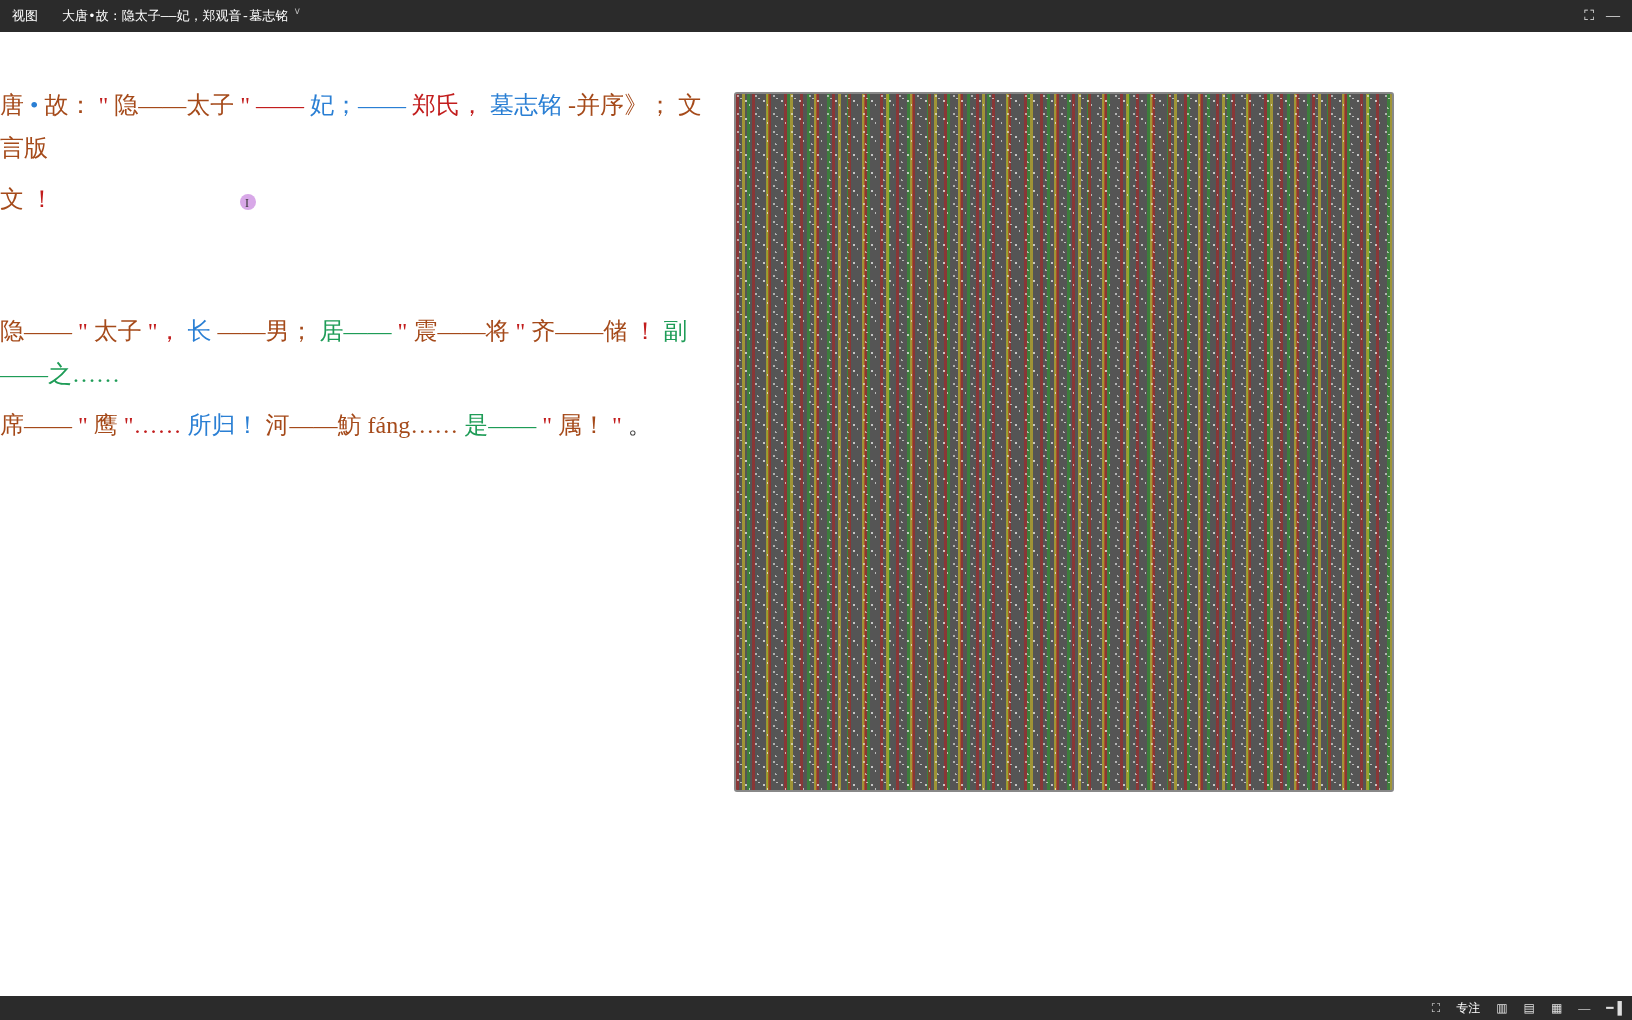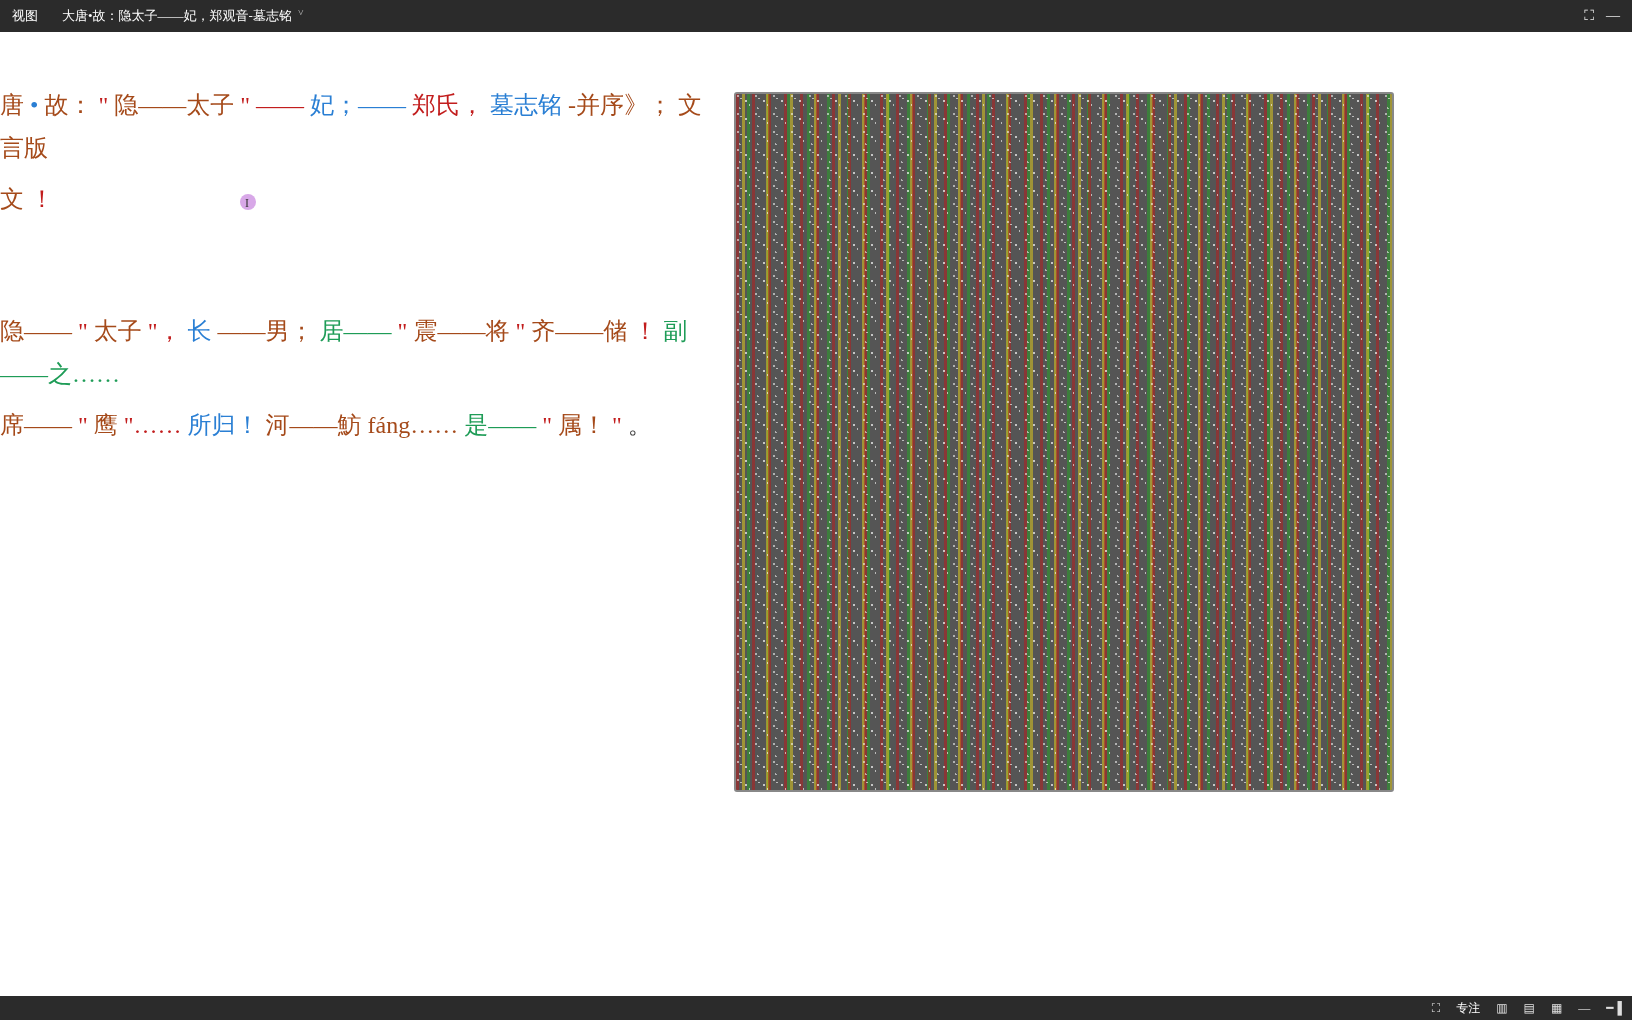--- a/index.html
+++ b/index.html
@@ -1,19 +1,19 @@
 <!DOCTYPE html>
 <html><head>
   <meta charset="utf-8">
   <style>
     * { margin: 0; padding: 0; box-sizing: border-box; }
     body { font-family: "Microsoft YaHei", SimSun, serif; background: #fff; width: 1632px; height: 1020px; overflow: hidden; }
     .titlebar { background: #2b2b2b; color: #fff; height: 32px; display: flex; align-items: center; padding: 16px 12px; font-size: 13px; }
     .titlebar .menu { margin-right: 24px; }
-    .titlebar .doc { flex: 1; display: flex; align-items: flex-start; }
+    .titlebar .doc { flex: 1; display: flex; align-items: flex-start; font-family: Liberation Mono, monospace; }
     .titlebar .chev { margin-left: 6px; font-size: 10px; opacity: .7; }
     .titlebar .ricon { margin-left: 12px; font-size: 14px; opacity: .9; }
     .content { display: flex; height: calc(100% - 28px - 24px); }
     .left { width: 720px; padding: 52px 12px 12px 0; font-size: 24px; line-height: 1.8; }
     .left p { margin-bottom: 8px; }
     .cursor { display:inline-block; width:16px; height:16px; border-radius:50%; background:#d8a8e8; vertical-align:middle; margin-left:180px; position:relative; }
     .cursor::after{content:"I";position:absolute;left:5px;top:-1px;font-size:12px;color:#333;font-family:serif;}
     .gap { height: 40px; }
     .imgpane { flex:1; padding: 60px 0 0 14px; }
     .rubbing { width: 660px; height: 700px; background:#555; position:relative; overflow:hidden; border:2px solid #888; border-radius:3px; }

